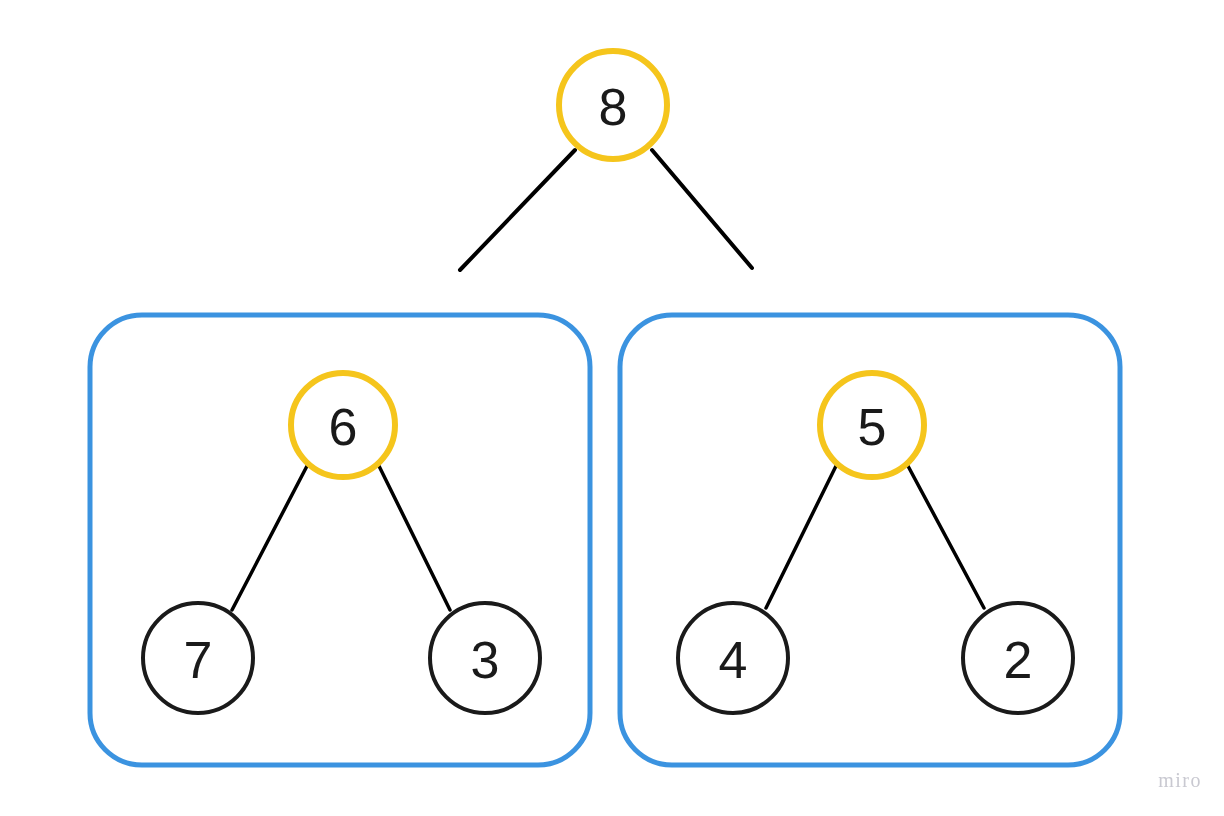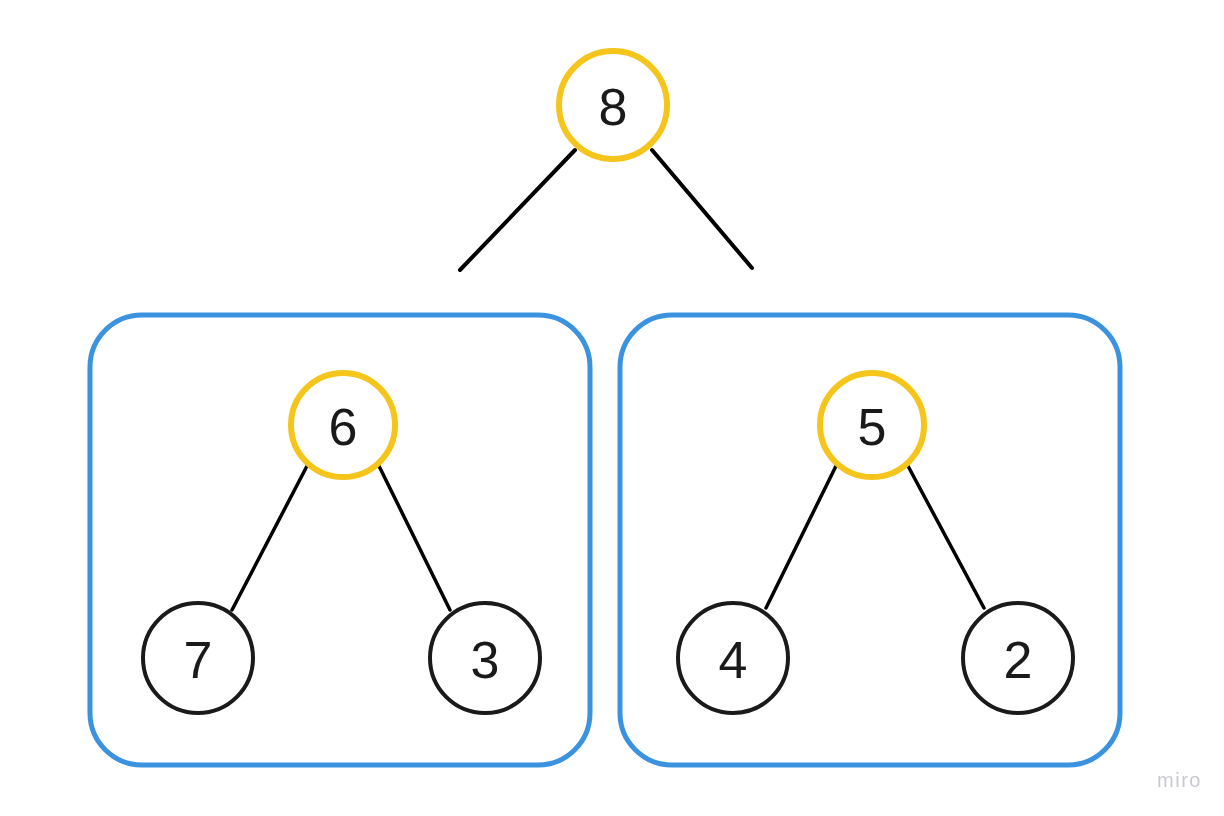--- a/index.html
+++ b/index.html
@@ -33,21 +33,21 @@
     font-size: 52px;
     fill: #1a1a1a;
     text-anchor: middle;
     dominant-baseline: central;
     user-select: none;
   }
   .watermark {
     position: absolute;
     right: 22px;
     bottom: 24px;
-    font-family: Liberation Sans, sans-serif;
+    font-family: Liberation Serif, serif;
     font-size: 20px;
     letter-spacing: 1.5px;
     color: #c9c9d1;
     user-select: none;
   }
 </style>
 </head>
 <body>
 
 <div id="canvas" style="background: rgb(255, 255, 255);">

